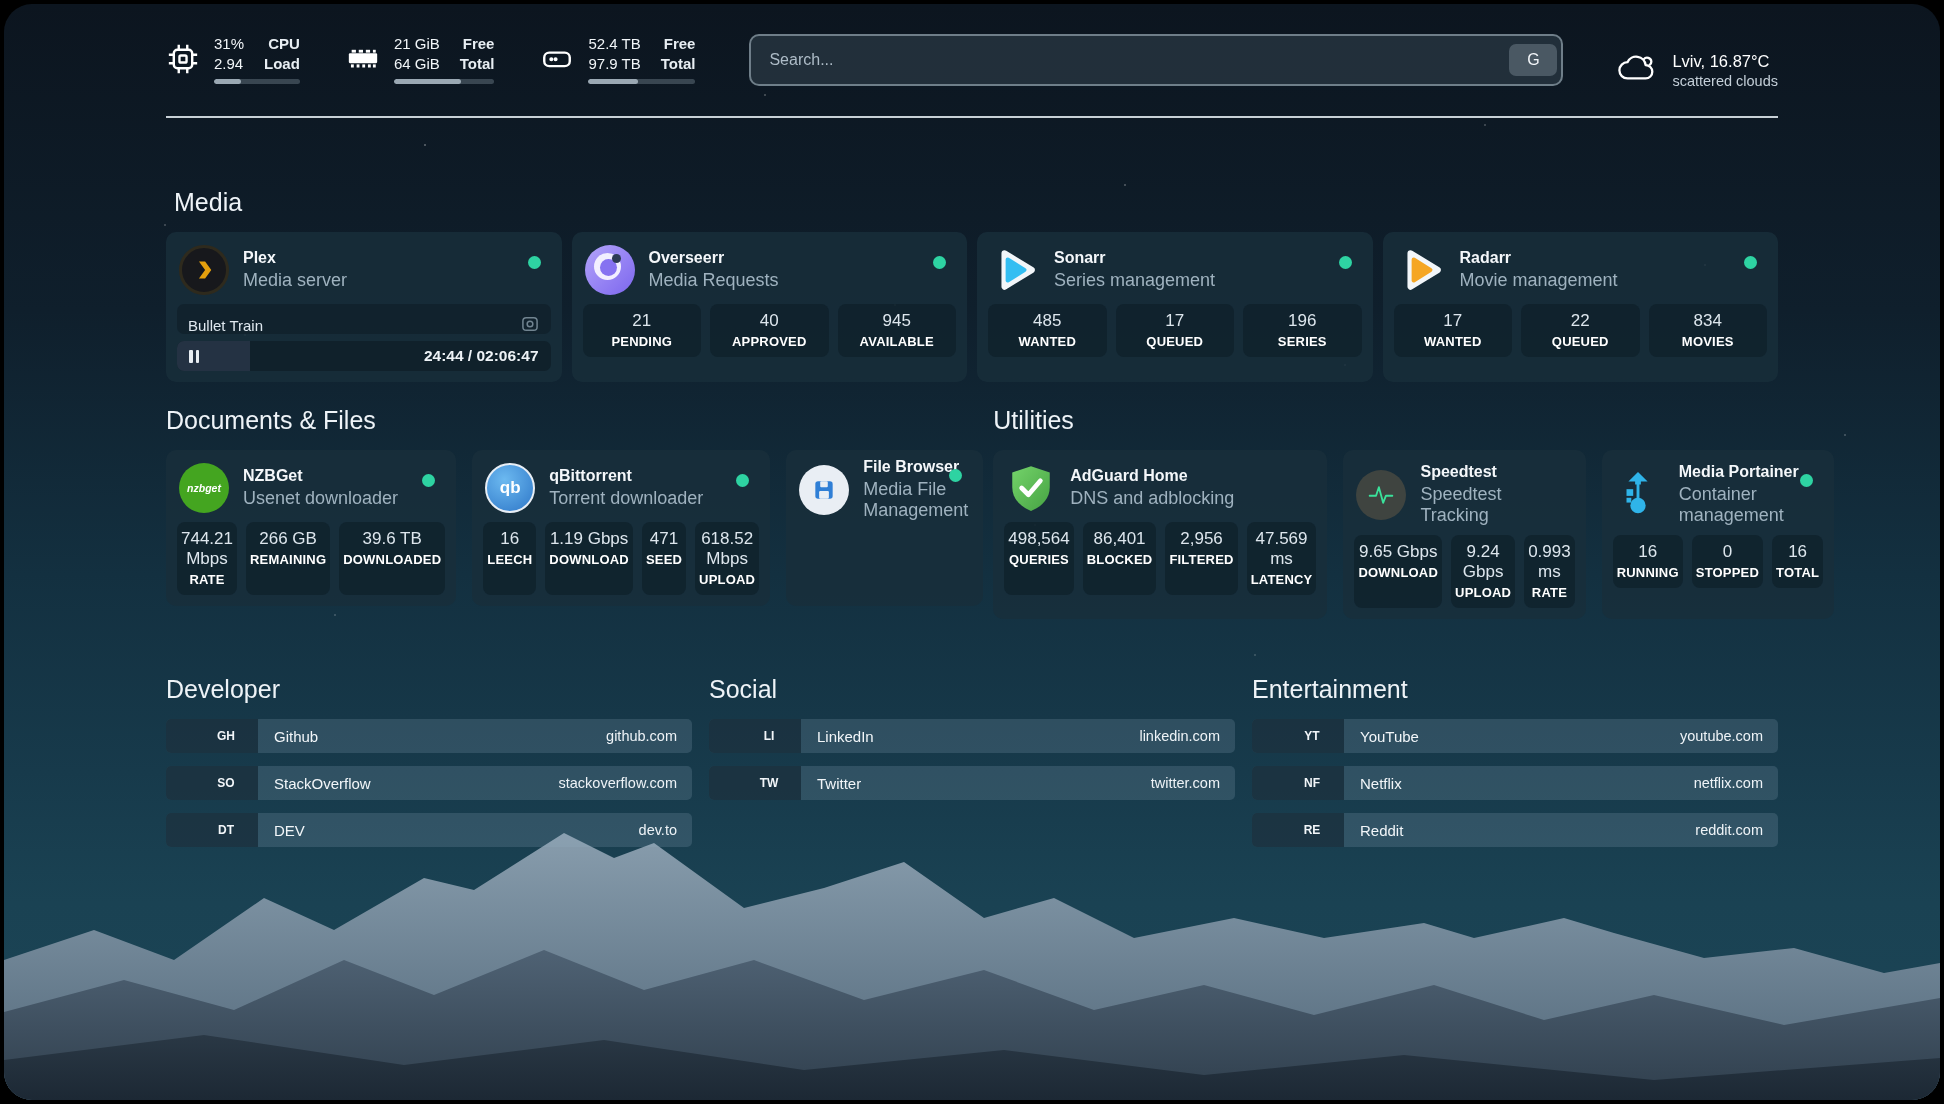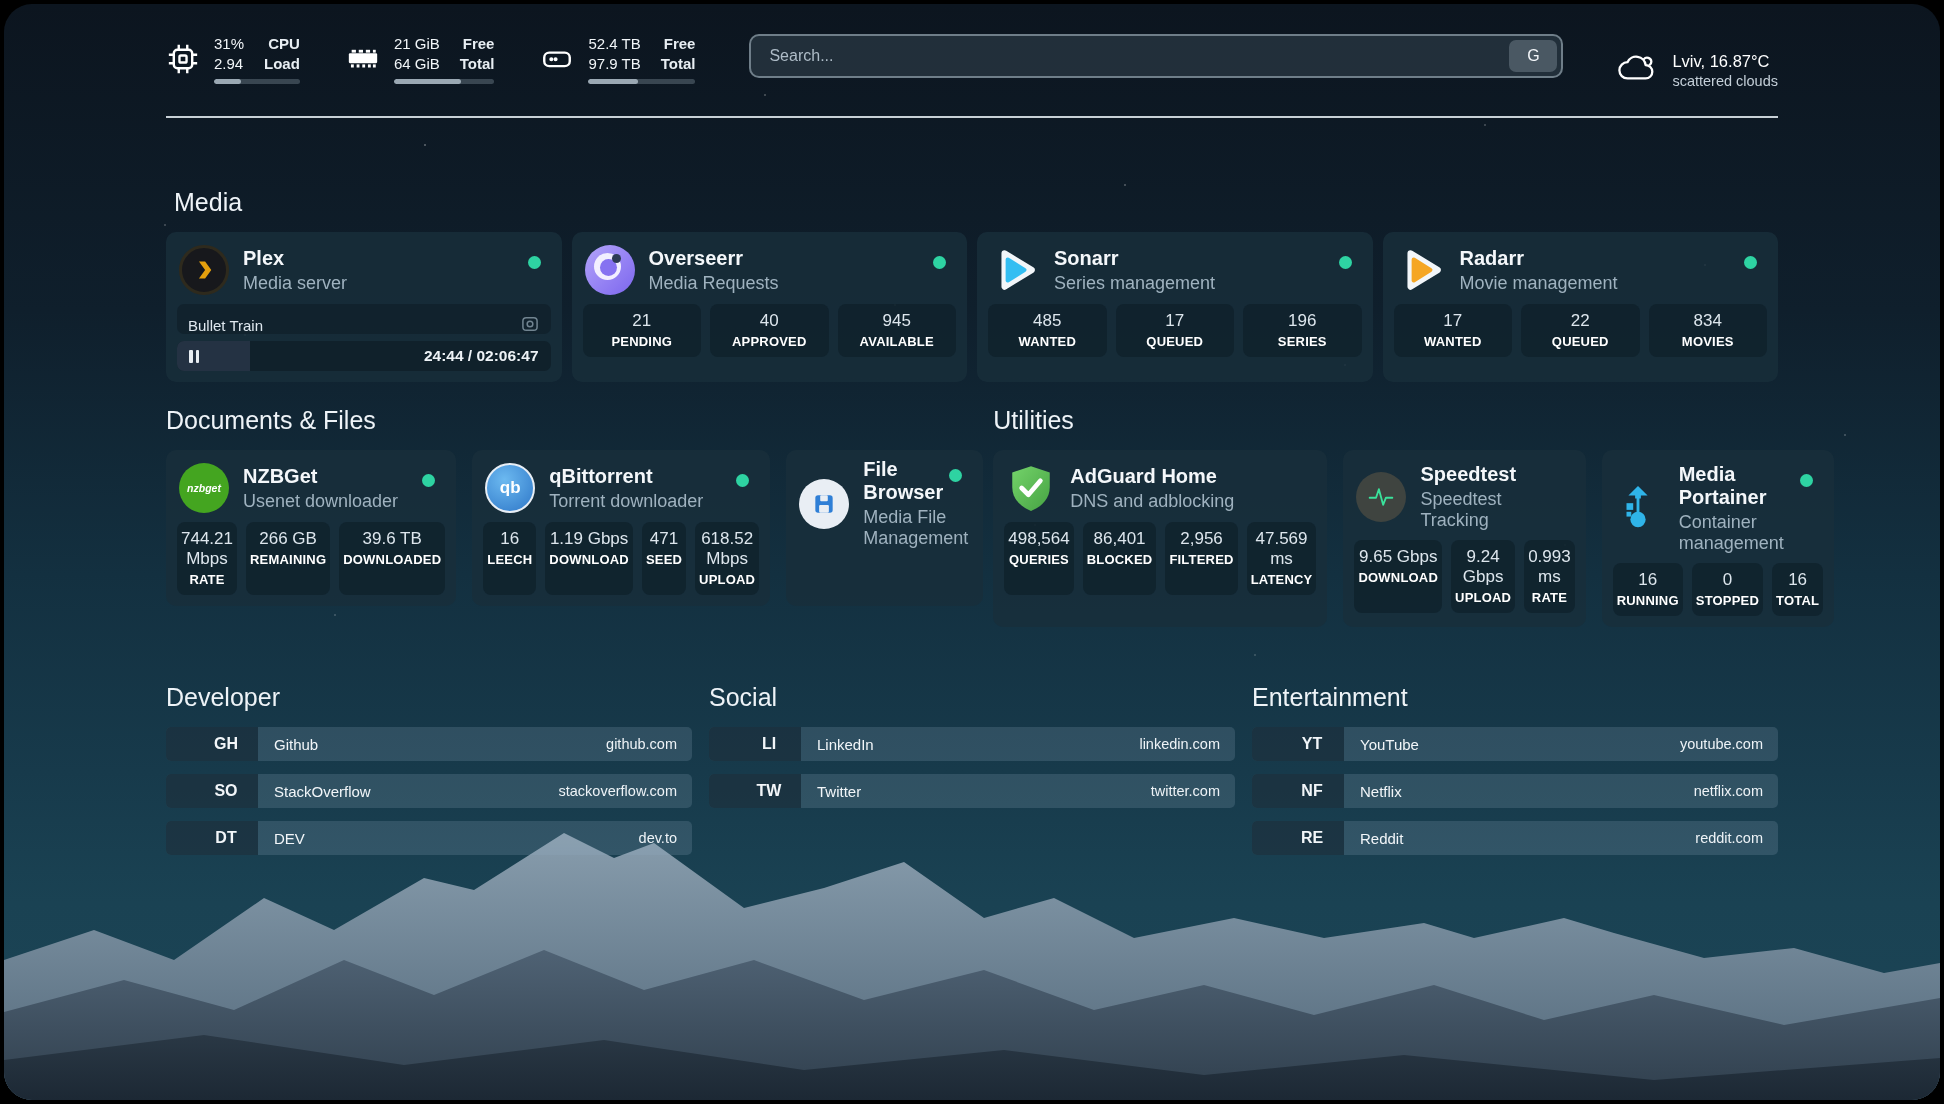--- a/index.html
+++ b/index.html
@@ -19,41 +19,41 @@
   
   .topbar{display:flex;padding-top:30px;height:66px;}
   .statgroup{display:flex;align-items:flex-start;margin-right:46px;}
   .sicon{width:34px;height:34px;margin-top:8px;margin-right:14px;flex:none;}
   .sg-body{display:flex;flex-direction:column;}
   .sg-row{display:flex;gap:20px;}
   .sg-col{display:flex;flex-direction:column;line-height:1.3;font-size:15px;color:#f1f5f8;}
   .sg-col.labels{text-align:right;color:#e8eef3;font-weight:bold;}
   .progressbar{height:5px;margin-top:6px;background:rgba(130,146,158,.38);border-radius:3px;overflow:hidden;}
   .progressfill{height:100%;background:#9aa8b3;border-radius:3px;}
-  .search{flex:1;display:flex;align-items:center;height:44px;background:rgba(36,50,61,.92);
+  .search{flex:1;display:flex;align-items:center;height:52px;background:rgba(36,50,61,.92);
     border:2px solid rgba(190,205,216,.5);border-radius:10px;margin:0 54px 0 8px;padding:0 4px;box-sizing:border-box;}
   .search input{flex:1;background:transparent;border:none;outline:none;color:#dde6ed;font-size:16px;
     padding-left:14px;font-family:"Liberation Sans",sans-serif;}
   .search input::placeholder{color:#aebcc7;}
   .gbtn{width:48px;height:32px;background:#4a5863;border-radius:7px;display:flex;align-items:center;
     justify-content:center;color:#f4f7fa;font-size:16px;cursor:pointer;flex:none;}
   .weather{display:flex;align-items:center;gap:13px;color:#fff;}
   .w-main{font-size:16.5px;line-height:1.35;margin-top:8px;}
   .w-sub{font-size:14.5px;color:#c4cfd8;line-height:1.35;}
   .divider{margin-top:16px;border-top:2px solid rgba(225,233,239,.88);}
 
   
   .section-title{font-size:25px;font-weight:500;color:#eef3f7;margin-bottom:15px;}
   .mt-media{margin-top:70px;margin-left:8px;}
   .media-grid{display:grid;grid-template-columns:repeat(4,1fr);gap:10px;}
   .card{background:rgba(25,46,58,.82);border-radius:10px;padding:11px;box-sizing:border-box;cursor:pointer;}
   .card-header{display:flex;align-items:center;gap:14px;position:relative;padding:2px 4px 9px 2px;}
   .appicon{width:50px;height:50px;flex:none;position:relative;}
   .htext{display:flex;flex-direction:column;}
-  .htitle{font-size:20px;font-weight:700;color:#f4f7fa;}
+  .htitle{font-size:16px;font-weight:700;color:#f4f7fa;}
   .hsub{font-size:18px;color:#9fb2bf;margin-top:3px;}
   .dot{position:absolute;right:10px;top:13px;width:13px;height:13px;border-radius:50%;background:#2ed3a2;}
   .stats-row{display:grid;gap:9px;}
   .cols-3{grid-template-columns:repeat(3,1fr);}
   .cols-4{grid-template-columns:repeat(4,1fr);}
   .stat{background:rgba(10,25,34,.5);border-radius:8px;text-align:center;padding:7px 4px 8px;}
   .stat .v{font-size:17px;color:#dde6ed;display:block;}
   .stat .l{font-size:13px;font-weight:700;color:#fff;margin-top:3px;display:block;letter-spacing:.2px;}
 
   
@@ -83,21 +83,21 @@
   .qb-ic{background:radial-gradient(circle at 38% 32%,#6cb9f0,#2e77c8);border:2.5px solid #e8eef5;
     box-sizing:border-box;color:#fff;font-size:17px;font-weight:700;}
   .fb-ic{background:#e9eef4;}
   .st-ic{background:#3f4440;}
 
   
   .bookmarks{display:grid;grid-template-columns:repeat(3,1fr);gap:17px;margin-top:56px;}
   .bm-row{display:flex;align-items:center;height:34px;background:rgba(148,176,194,.2);border-radius:5px;
     margin-bottom:13px;overflow:hidden;font-size:15px;cursor:pointer;}
   .bm-abbr{width:64px;height:100%;background:rgba(13,31,43,.6);display:flex;align-items:center;
-    justify-content:center;font-weight:700;color:#f2f6f9;font-size:16px;flex:none;padding-left:28px;}
+    justify-content:center;font-weight:700;color:#f2f6f9;font-size:12px;flex:none;padding-left:28px;}
   .bm-name{margin-left:16px;color:#f2f6f9;}
   .bm-url{margin-left:auto;margin-right:15px;color:#eef3f7;font-size:14.5px;}
 </style>
 </head>
 <body>
 
 <div class="screen">
   <svg class="mountains" viewBox="0 0 1936 470" preserveAspectRatio="none">
     <defs>
       <linearGradient id="gA" x1="0" y1="0" x2="0" y2="1">

